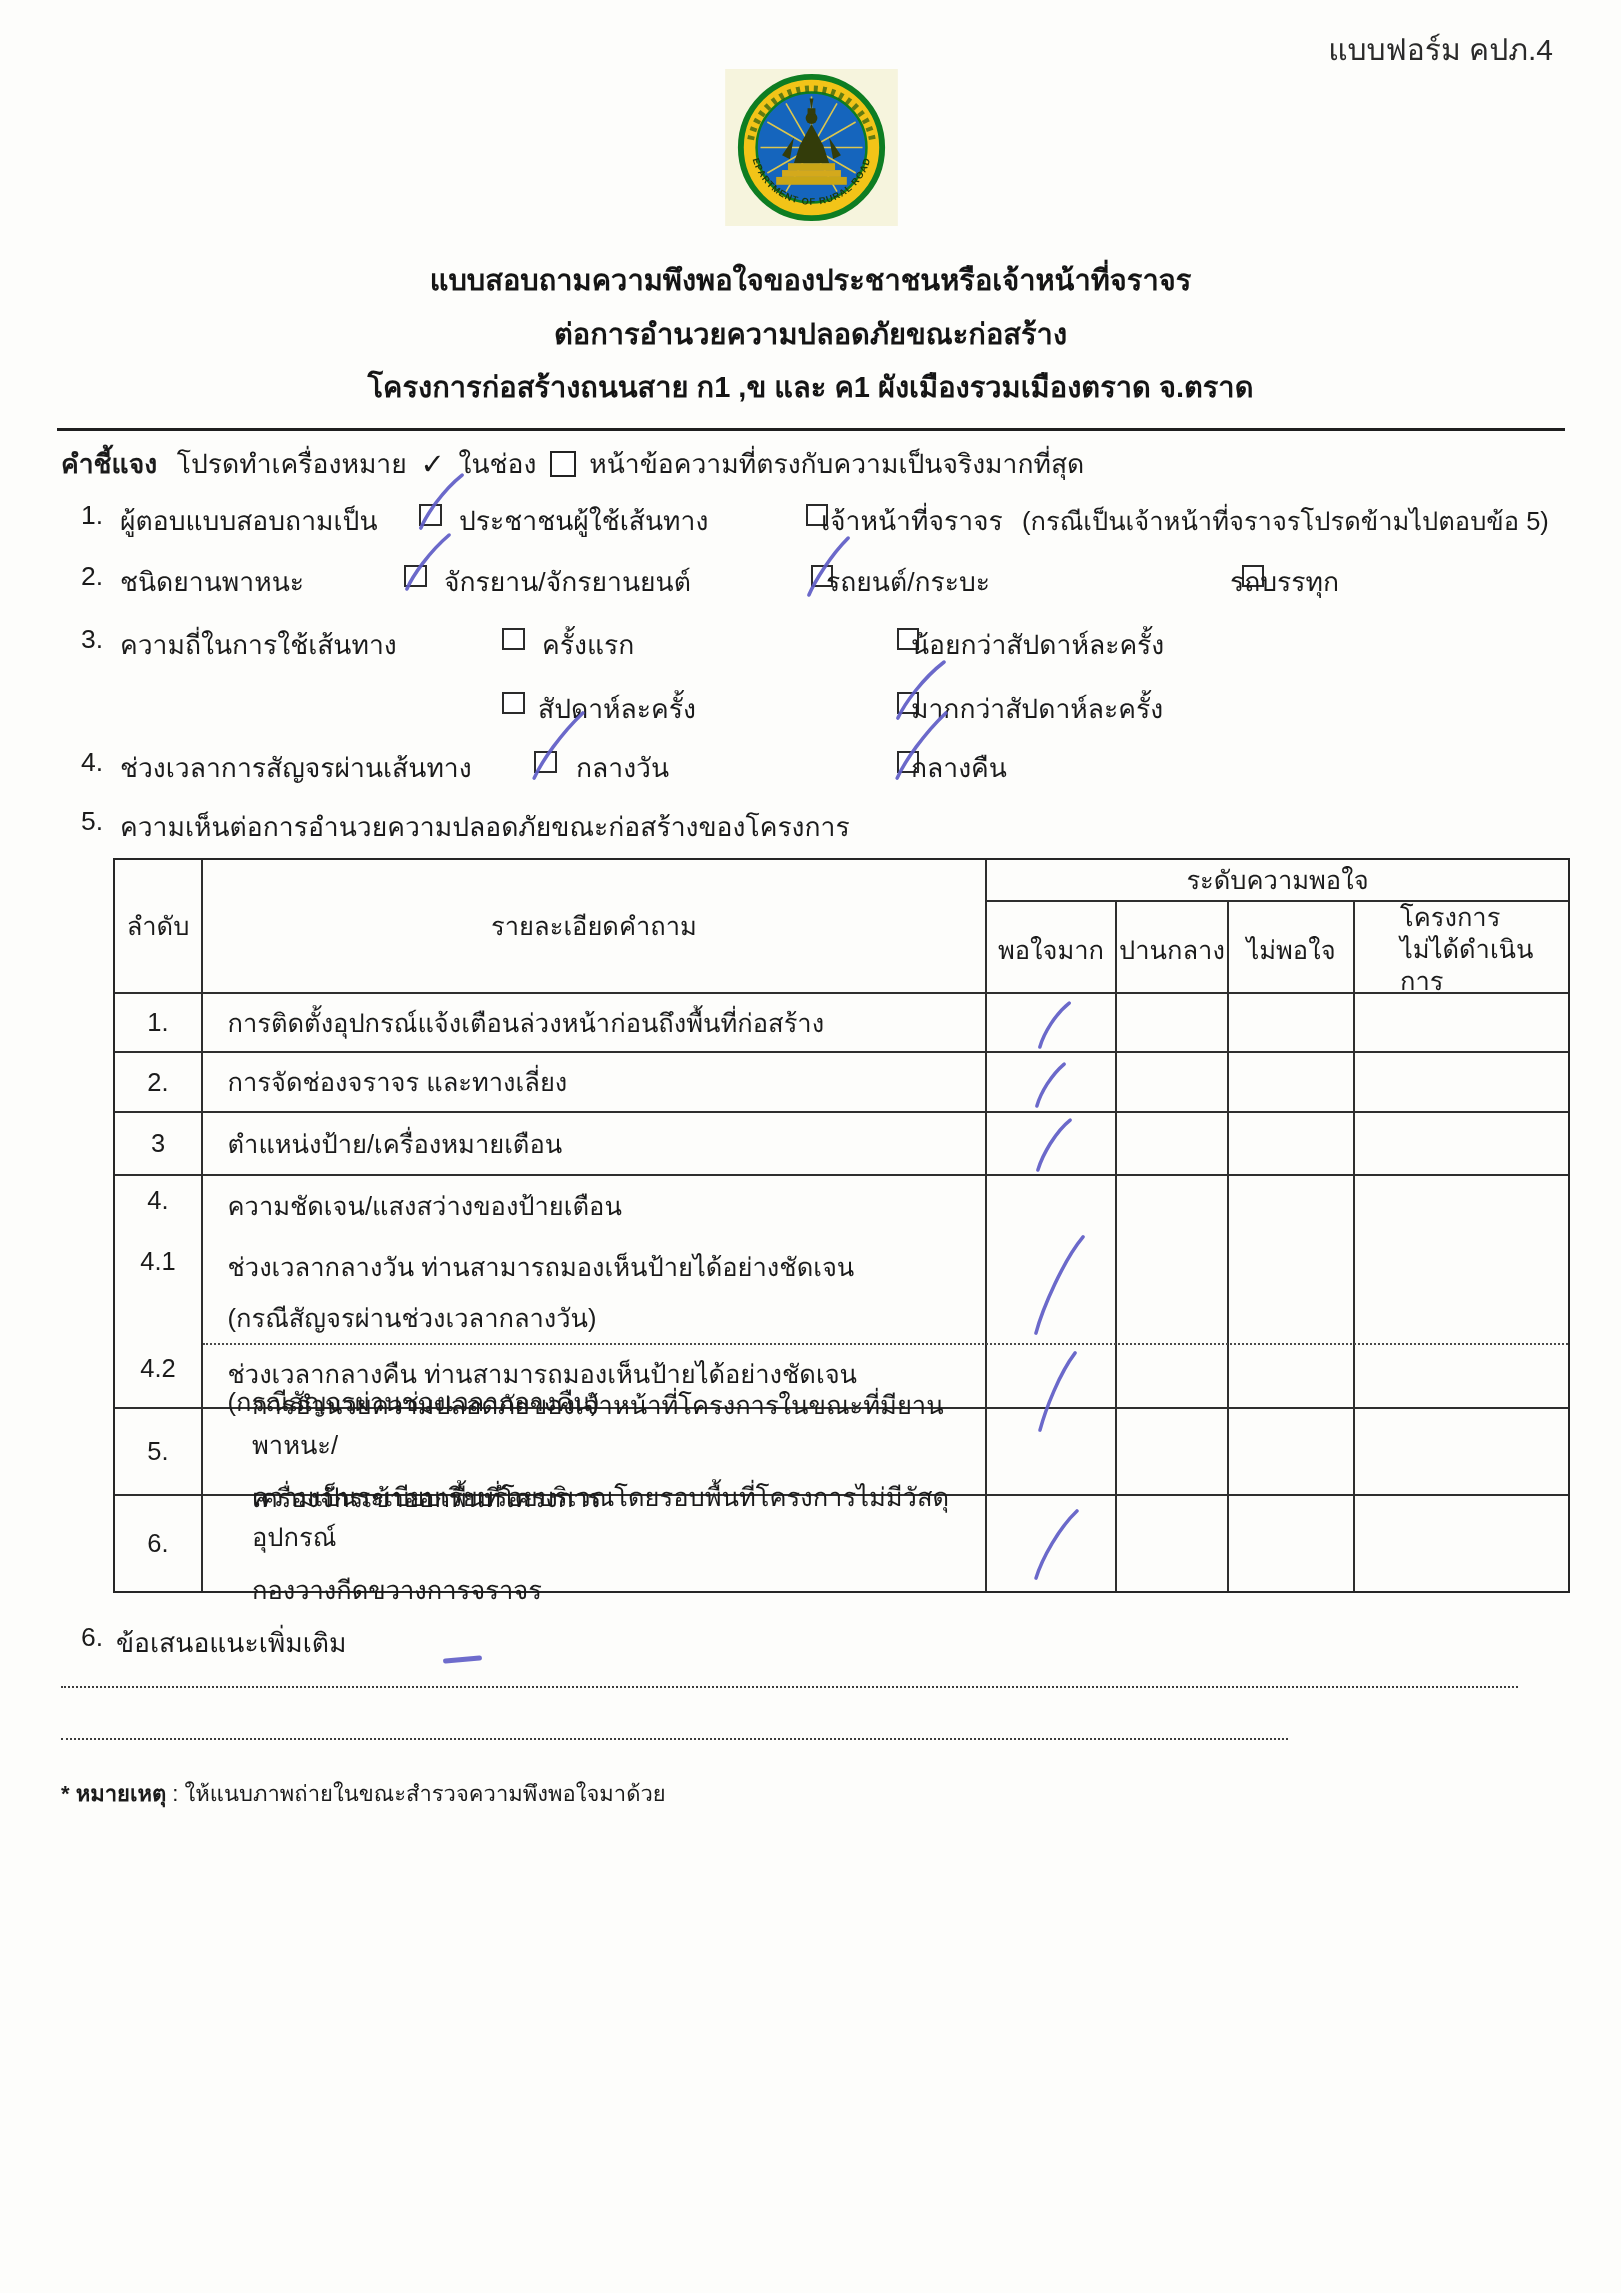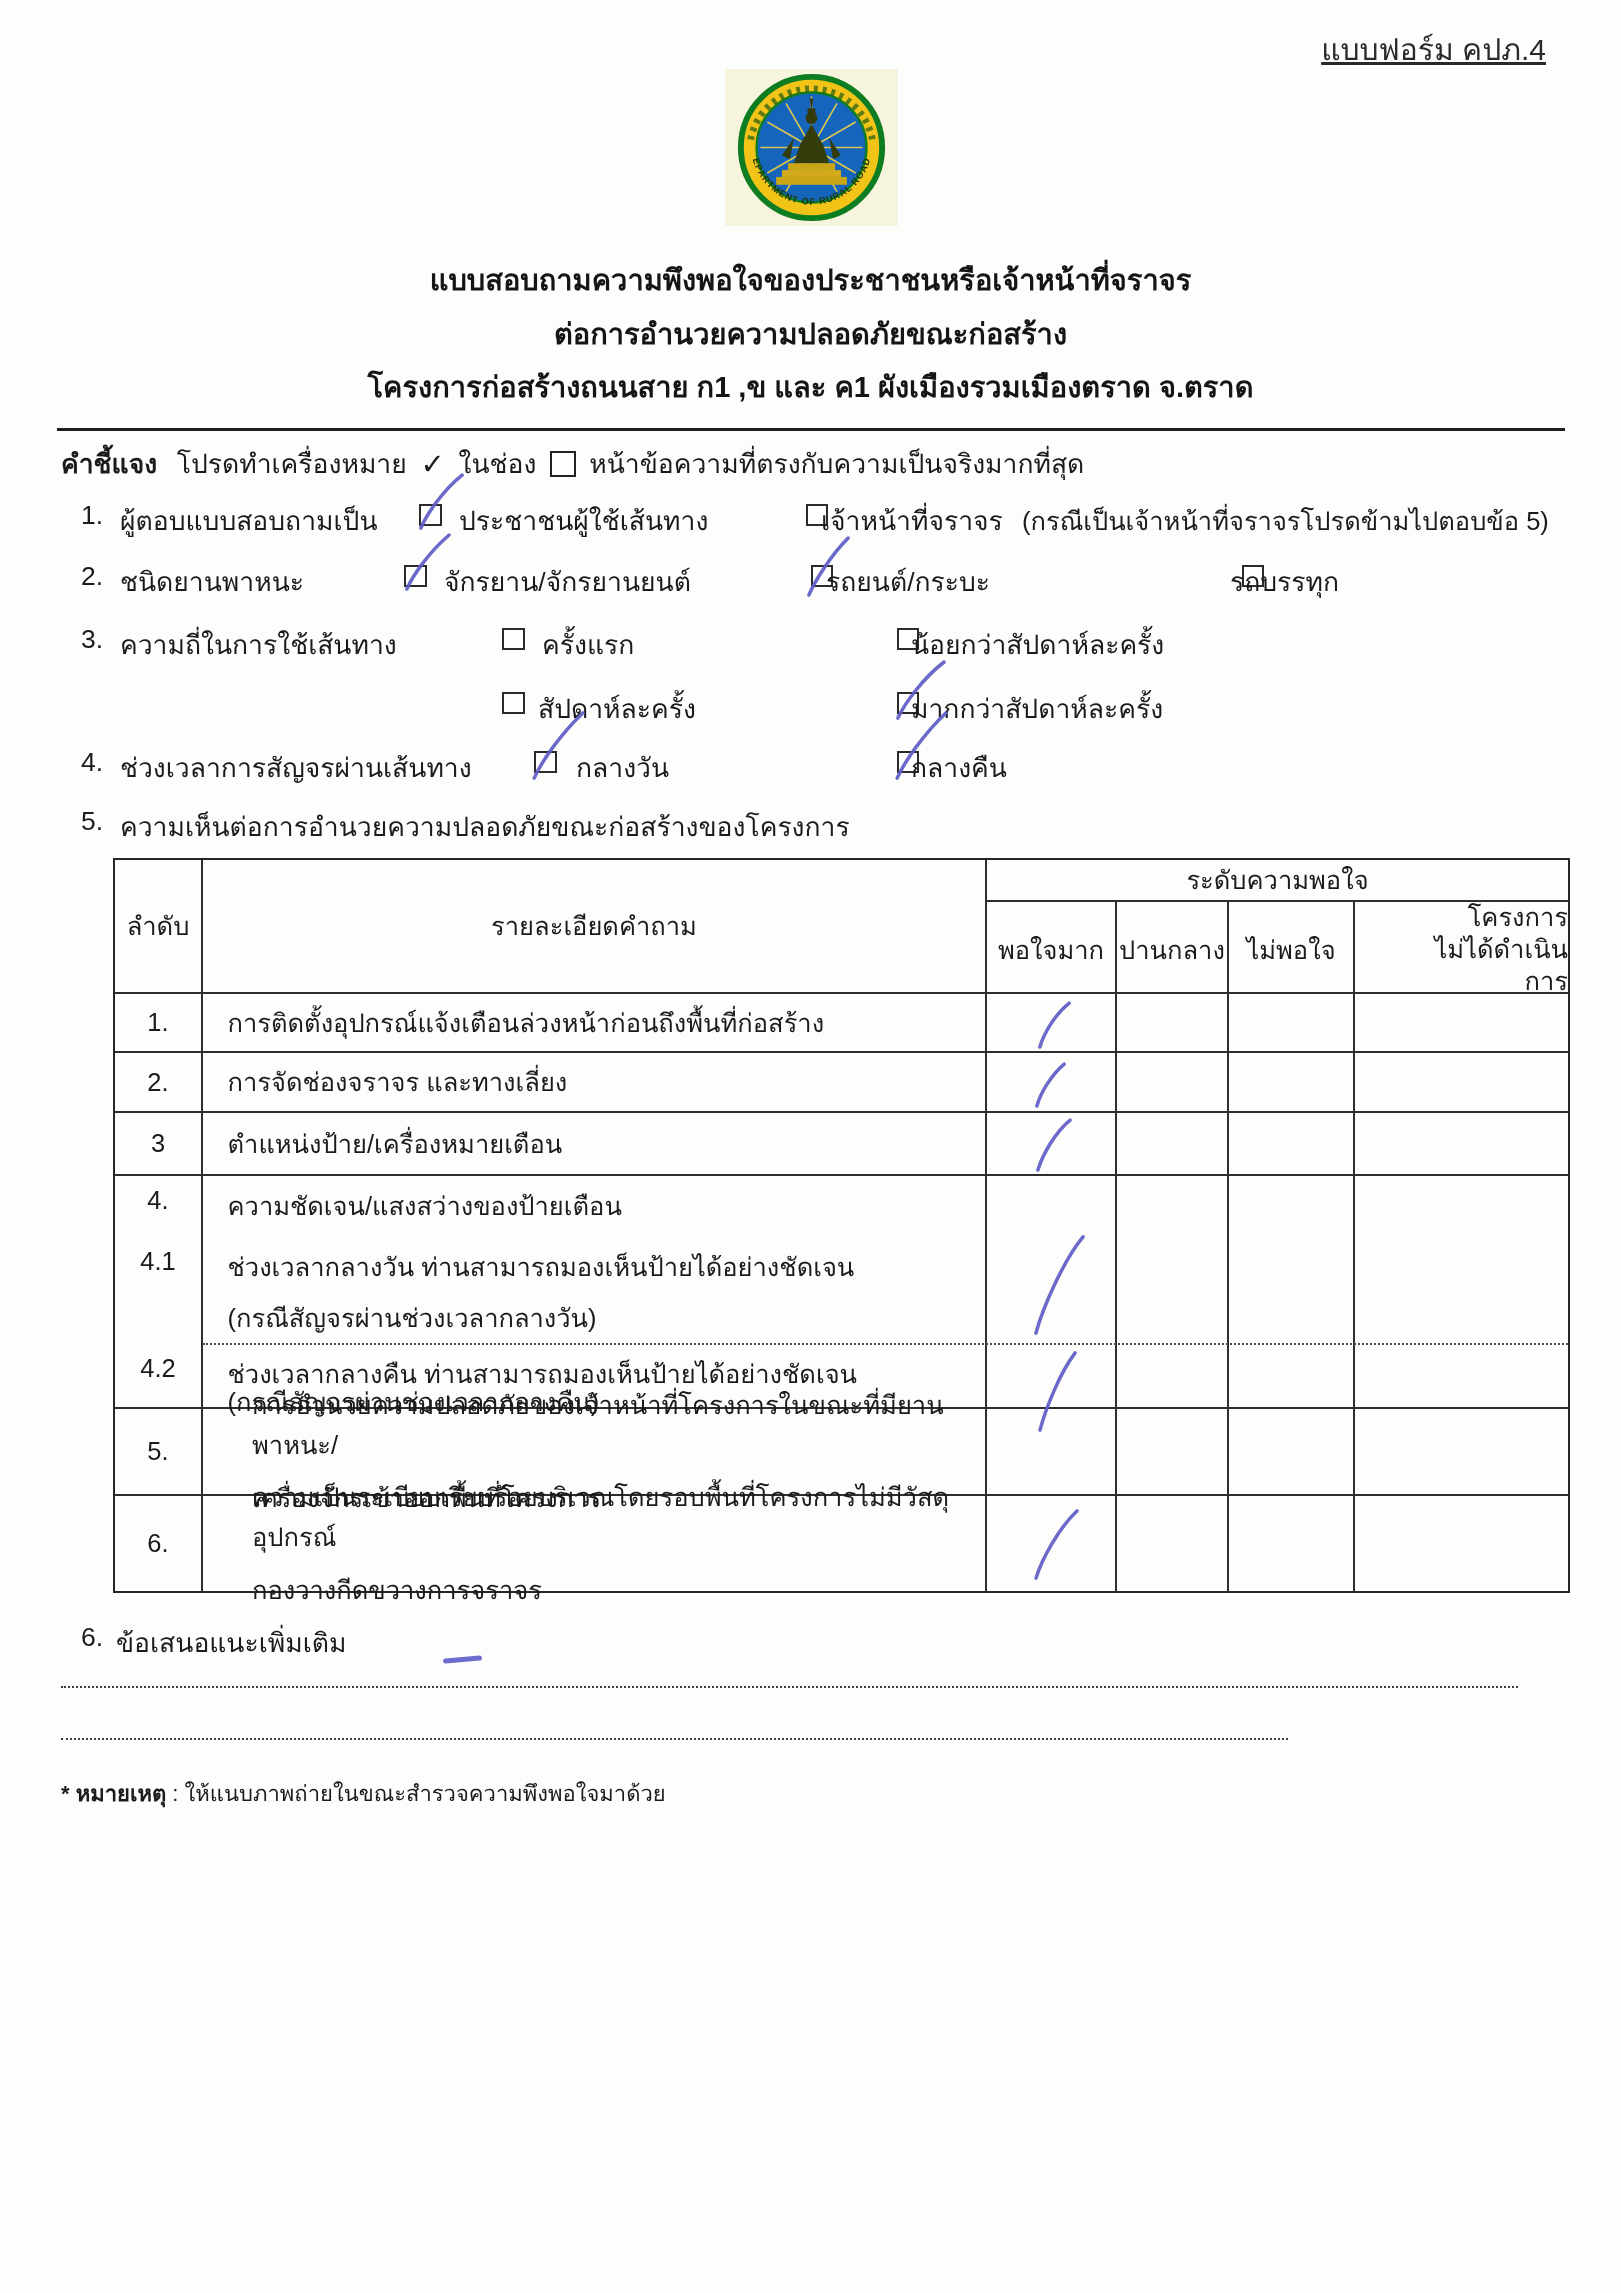--- a/index.html
+++ b/index.html
@@ -5,21 +5,21 @@
   * { box-sizing: border-box; }
   html,body { margin:0; padding:0; background:#d9d9d9; }
   .page {
     position:relative; width:1621px; height:2294px; margin:0 auto;
     background:#fdfdfb; color:#1b1b1b;
     font-family:"Liberation Sans","DejaVu Sans",sans-serif;
     overflow:hidden;
   }
   .abs { position:absolute; }
   .b { font-weight:bold; }
-  .form-code { top:25.5px; right:75px; font-size:30px; color:#2a2a2a;text-decoration:underline; }
+  .form-code { top:25.5px; right:68px; font-size:30px; color:#2a2a2a; }
   .title-line { left:0; width:100%; text-align:center; font-size:29px; font-weight:bold; color:#151515; }
   .rule { top:428px; left:57px; width:1508px; height:2.9px; background:#1f1f1f; }
   .instr { top:443px; left:61px; display:flex; align-items:center; gap:13.7px; font-size:26.5px; }
   .instr .lbl { font-weight:bold; margin-right:5.9px; }
   .cbx-demo { display:inline-block; width:25.5px; height:25.5px; border:2.5px solid #222; background:#fff; }
   .checkglyph { font-size:29px; font-weight:bold; }
   .qnum  { font-size:26.5px; }
   .qtext { font-size:26.5px; }
   .qnote { font-size:25.5px;text-align:right; }
   .cb { display:inline-block; width:22.5px; height:22.5px; border:2px solid #2b2b2b; background:#fff; position:relative; }
@@ -33,21 +33,21 @@
   .cell { border-right:2px solid #2e2e2e; position:relative; overflow:visible; }
   .c-no { width:88px;  display:flex; align-items:center; justify-content:center; }
   .c-q  { width:784px; display:flex; align-items:center; padding-left:24.5px; }
   .c-s  { display:flex; align-items:center; justify-content:center; }
   .c-s1 { width:130px; } .c-s2 { width:112px; } .c-s3 { width:126px; }
   .c-s4 { flex:1; border-right:none; }
   .rgroup { flex:1; display:flex; flex-direction:column; }
   .gtop { height:63px; display:flex; align-items:center; justify-content:center; border-bottom:2px solid #2e2e2e; }
   .gbot { flex:1; display:flex; }
   .gbot .c-s { border-right:2px solid #2e2e2e; }
-  .gbot .c-s4 { border-right:none; text-align:right; line-height:1.25;padding-left:45px; }
+  .gbot .c-s4 { border-right:none; text-align:left; line-height:1.25;padding-left:45px; }
   .hdr { height:134px; }
   .twolines { flex-direction:column; justify-content:center; align-items:flex-start; gap:13.7px; }
   .dashline { position:absolute; left:88px; right:0; top:167px; border-top:2.9px dotted #4a4a4a; z-index:1; }
   .r4line { position:absolute; left:24.5px; font-size:25.5px; white-space:nowrap; }
   .r4num  { position:absolute; left:0; width:100%; text-align:center; font-size:25.5px; }
   
   .dots { border-bottom:2.9px dotted #3c3c3c; }
   .pen-dash { background:#5e5cc6; border-radius:2.9px; transform:rotate(-5deg); opacity:.9; }
   .footnote { font-size:22px; }
 </style>

